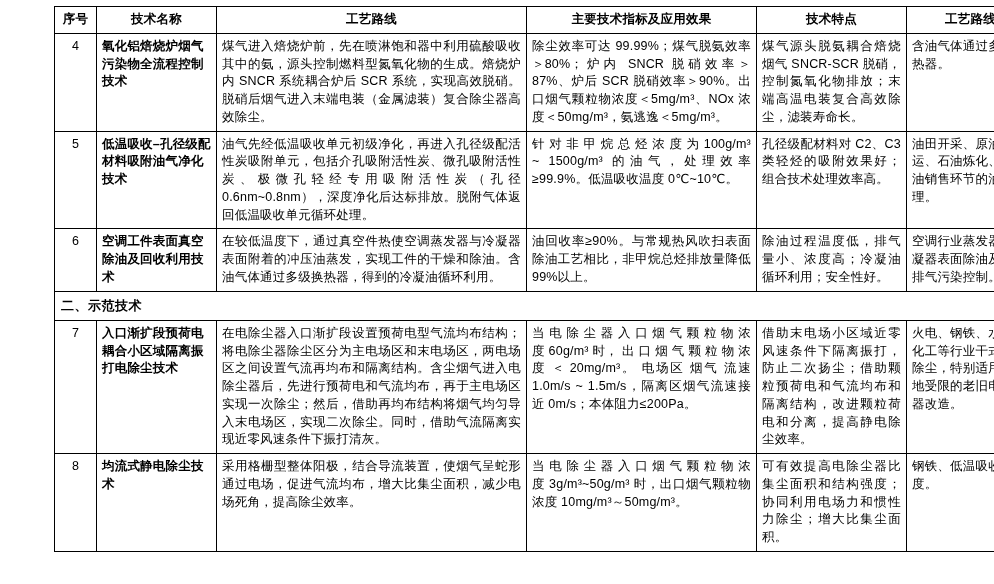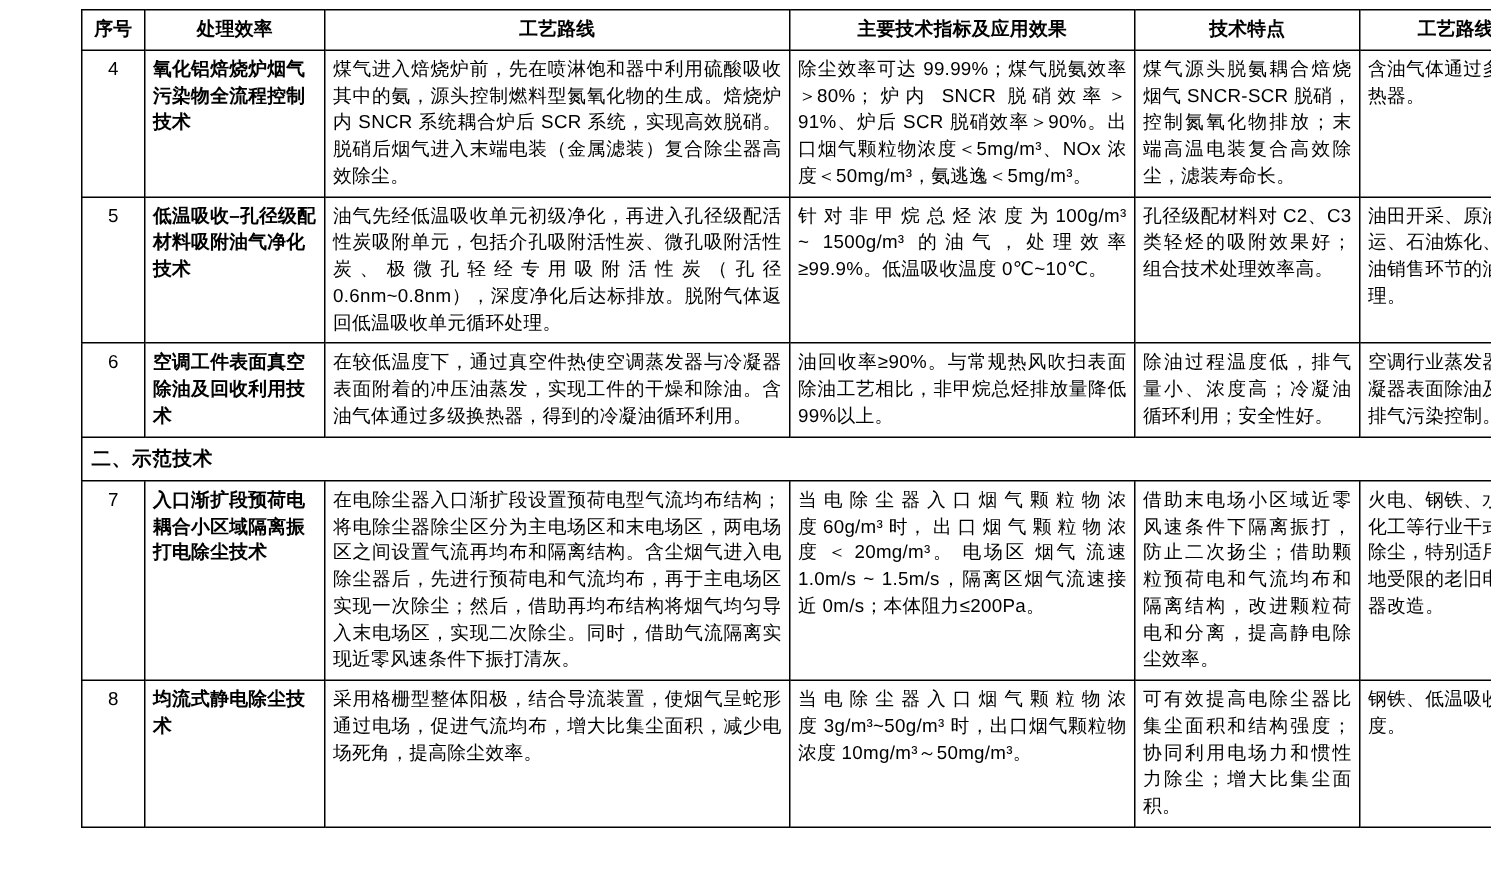--- a/index.html
+++ b/index.html
@@ -82,33 +82,33 @@
       <col class="c-num">
       <col class="c-name">
       <col class="c-route">
       <col class="c-index">
       <col class="c-feature">
       <col class="c-scope">
     </colgroup>
     <thead>
       <tr>
         <th>序号</th>
-        <th>处理效率</th>
+        <th>技术名称</th>
         <th>工艺路线</th>
         <th>主要技术指标及应用效果</th>
         <th>技术特点</th>
         <th>工艺路线</th>
       </tr>
     </thead>
     <tbody>
       <tr>
         <td class="num">4</td>
         <td class="name">氧化铝焙烧炉烟气污染物全流程控制技术</td>
         <td class="body-cell">煤气进入焙烧炉前，先在喷淋饱和器中利用硫酸吸收其中的氨，源头控制燃料型氮氧化物的生成。焙烧炉内 SNCR 系统耦合炉后 SCR 系统，实现高效脱硝。脱硝后烟气进入末端电装（金属滤装）复合除尘器高效除尘。</td>
-        <td class="body-cell">除尘效率可达 99.99%；煤气脱氨效率＞80%；炉内 SNCR 脱硝效率＞91%、炉后 SCR 脱硝效率＞90%。出口烟气颗粒物浓度＜5mg/m³、NOx 浓度＜50mg/m³，氨逃逸＜5mg/m³。</td>
+        <td class="body-cell">除尘效率可达 99.99%；煤气脱氨效率＞80%；炉内 SNCR 脱硝效率＞87%、炉后 SCR 脱硝效率＞90%。出口烟气颗粒物浓度＜5mg/m³、NOx 浓度＜50mg/m³，氨逃逸＜5mg/m³。</td>
         <td class="body-cell">煤气源头脱氨耦合焙烧烟气 SNCR-SCR 脱硝，控制氮氧化物排放；末端高温电装复合高效除尘，滤装寿命长。</td>
         <td class="scope">含油气体通过多级换热器。</td>
       </tr>
       <tr>
         <td class="num">5</td>
         <td class="name">低温吸收–孔径级配材料吸附油气净化技术</td>
         <td class="body-cell">油气先经低温吸收单元初级净化，再进入孔径级配活性炭吸附单元，包括介孔吸附活性炭、微孔吸附活性炭、极微孔轻经专用吸附活性炭（孔径 0.6nm~0.8nm），深度净化后达标排放。脱附气体返回低温吸收单元循环处理。</td>
         <td class="body-cell">针 对 非 甲 烷 总 烃 浓 度 为  100g/m³ ~ 1500g/m³ 的油气，处理效率≥99.9%。低温吸收温度 0℃~10℃。</td>
         <td class="body-cell">孔径级配材料对 C2、C3 类轻烃的吸附效果好；组合技术处理效率高。</td>
         <td class="scope">油田开采、原油储运、石油炼化、成品油销售环节的油气处理。</td>

